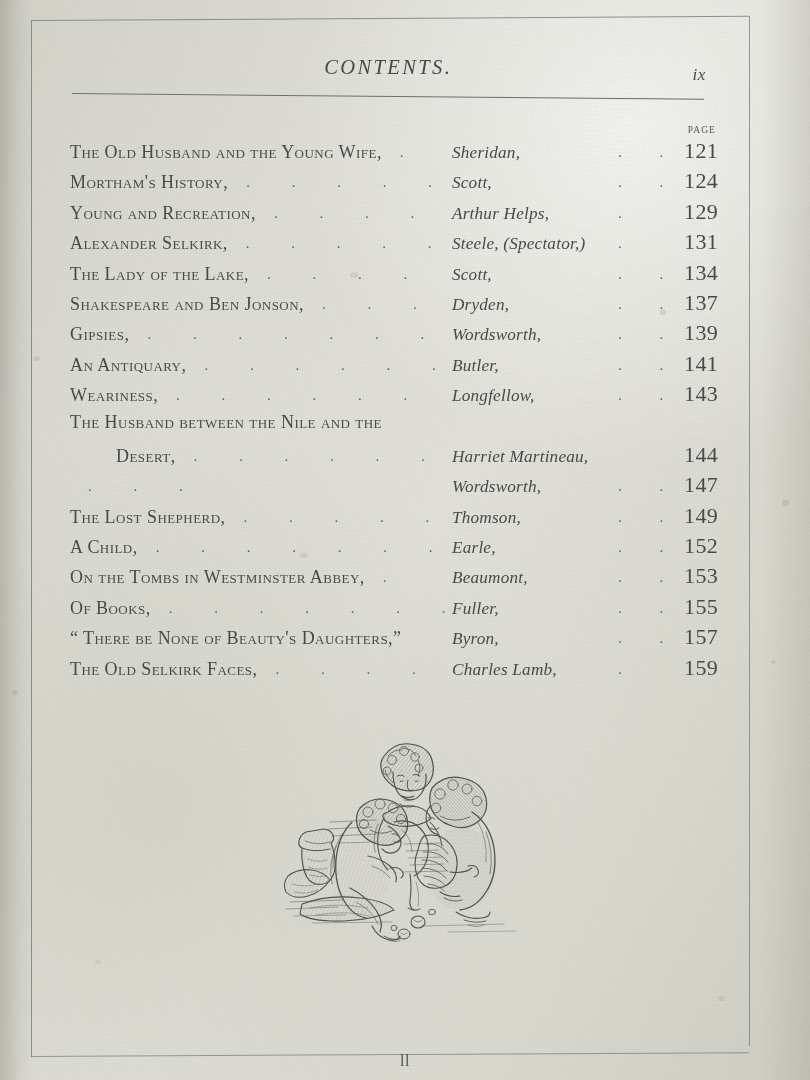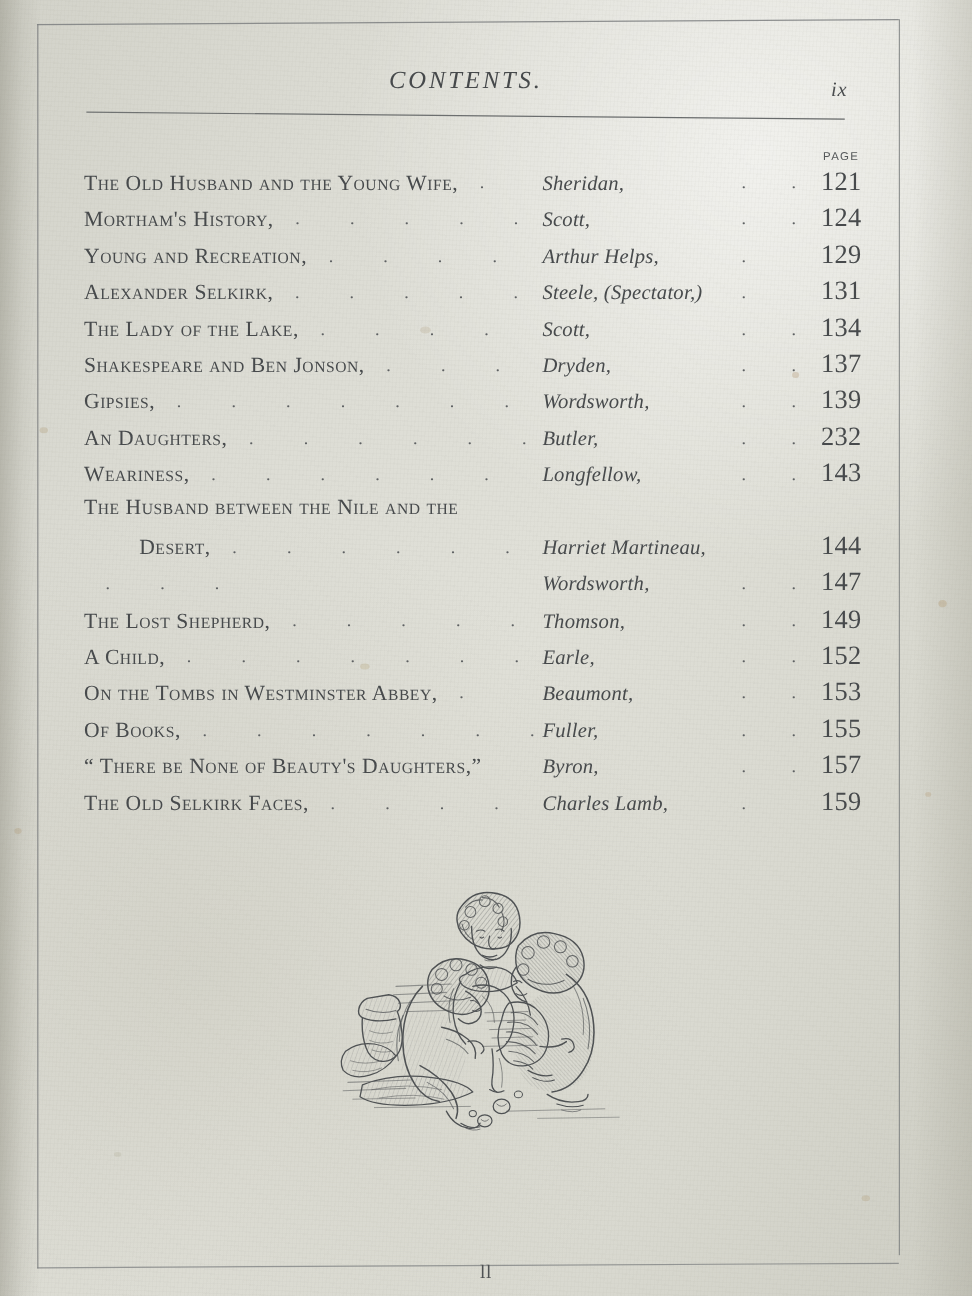--- a/index.html
+++ b/index.html
@@ -118,21 +118,21 @@
     top: 125px;
     width: 648px;
   }
   #page-col-head {
     position: absolute;
     right: 2px;
     top: 0;
     font-size: 9.5px;
     letter-spacing: 1.1px;
     color: #55585a;
-    font-family: Liberation Sans, sans-serif;
+    font-family: Liberation Serif, serif;
   }
 
   .row {
     position: relative;
     height: 30.4px;
     display: flex;
     align-items: baseline;
   }
   .row.first { margin-top: 13px; }
 
@@ -287,25 +287,25 @@
           <span class="pageno">137</span>
         </div>
         <div class="row">
           <span class="title">Gipsies,</span>
           <span class="leader">. . . . . . . .</span>
           <span class="author">Wordsworth,</span>
           <span class="tail">.  .</span>
           <span class="pageno">139</span>
         </div>
         <div class="row">
-          <span class="title">An Daughters,</span>
+          <span class="title">An Antiquary,</span>
           <span class="leader">. . . . . . . .</span>
           <span class="author">Butler,</span>
           <span class="tail">.  .  .</span>
-          <span class="pageno">232</span>
+          <span class="pageno">141</span>
         </div>
         <div class="row">
           <span class="title">Weariness,</span>
           <span class="leader">. . . . . . . .</span>
           <span class="author">Longfellow,</span>
           <span class="tail">.  .</span>
           <span class="pageno">143</span>
         </div>
         <div class="row noleader">
           <span class="title">The Husband between the Nile and the</span>

